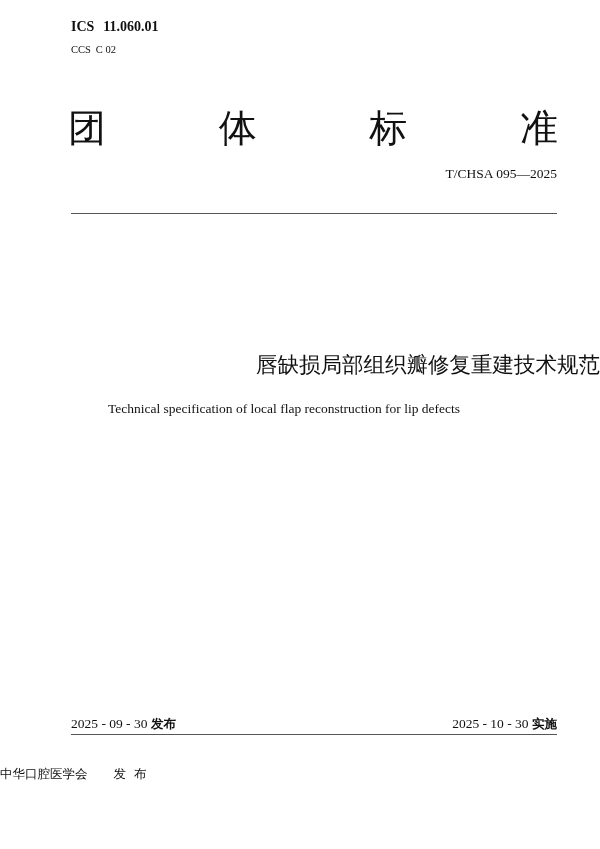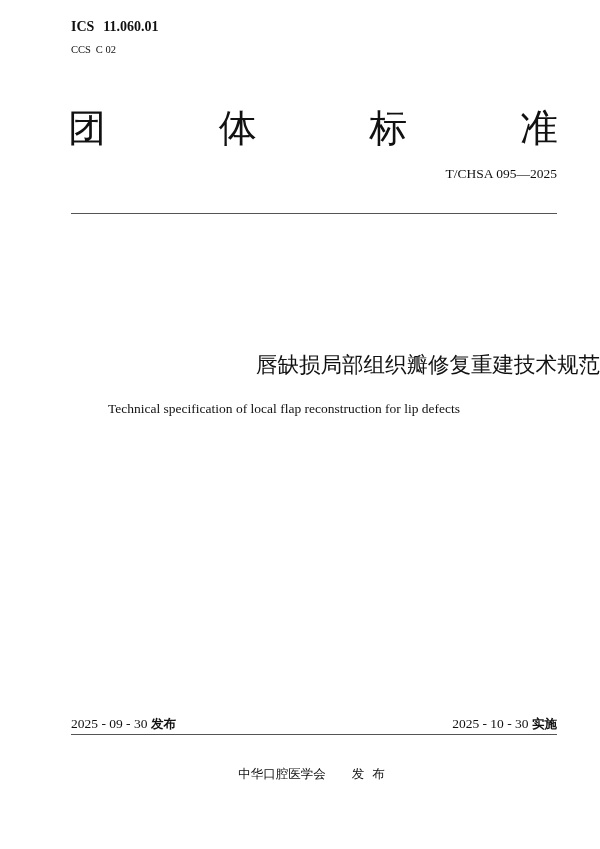--- a/index.html
+++ b/index.html
@@ -25,21 +25,21 @@
 
   #title-cn { left: 0; width: 600px; top: 350px; text-align: right;
               font-size: 21.5px; line-height: 30px; }
   #title-en { left: 0; width: 480px; top: 400px; text-align: center;
               font-size: 13.5px; line-height: 18px; margin-left: 44px; }
 
   #pub-date { left: 71px; top: 716px; font-size: 13.5px; line-height: 16px; }
   #impl-date { right: 43px; top: 716px; font-size: 13.5px; line-height: 16px; text-align: center; }
   .cn-suffix { font-family: "DejaVu Sans", "Liberation Sans", sans-serif; font-size: 12.5px; font-weight: bold; }
 
-  #publisher { left: 0; width: 527px; top: 766px; text-align: center; font-size: 12.5px; line-height: 16px; margin-left: 48px; }
+  #publisher { left: 0; width: 527px; top: 766px; text-align: left; font-size: 12.5px; line-height: 16px; }
   #publisher .pub-gap { display: inline-block; width: 26px; }
   #publisher .ch-gap { display: inline-block; width: 8px; }
 </style>
 </head>
 <body>
 
 <div id="ics" class="abs serif">
   <span>ICS</span><span class="gap"></span><span>11.060.01</span>
 </div>
 <div id="ccs" class="abs serif">

